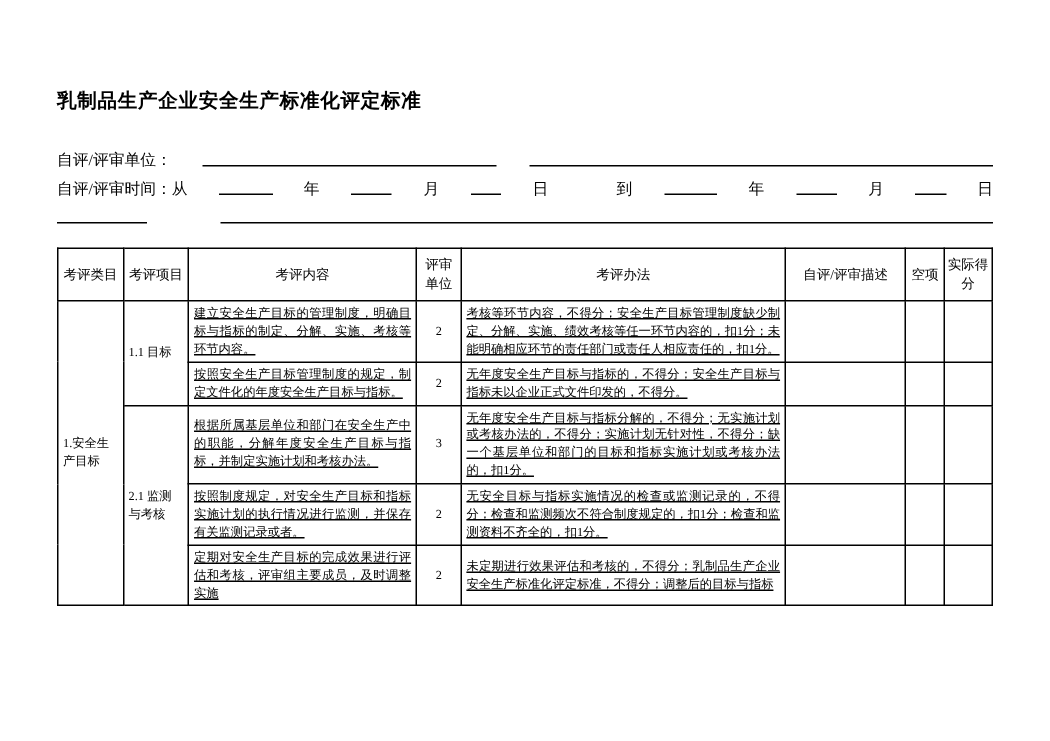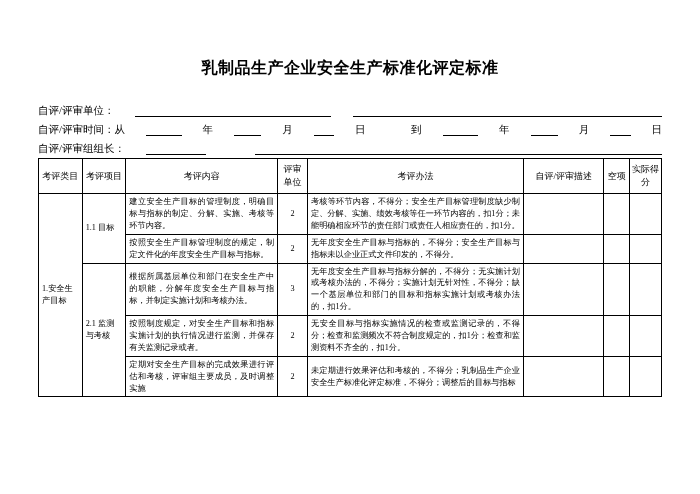--- a/index.html
+++ b/index.html
@@ -15,35 +15,35 @@
     overflow: hidden;
   }
   .page {
     position: relative;
     width: 700px;
     height: 494px;
     box-sizing: border-box;
     padding: 0 38px;
   }
   .doc-title {
-    text-align: center;
-    font-size: 16px;
+    text-align: left;
+    font-size: 13px;
     font-weight: bold;
     letter-spacing: 0.5px;
     margin-top: 58px;
     margin-bottom: 0;
   }
   .meta {
     margin-top: 22px;
     font-size: 10.5px;
     line-height: 19px;
   }
   .meta-row {
     display: flex;
-    align-items: center;
+    align-items: flex-start;
     white-space: nowrap;
     gap: 21px;
   }
   .meta-label {
     flex: none;
   }
   .fill {
     border-bottom: 1px solid #000;
     display: inline-block;
     height: 12px;
@@ -56,40 +56,40 @@
   }
   .fill-60 { width: 60px; }
   .fill-46 { width: 46px; }
   .fill-34 { width: 34px; }
   .fill-196 { width: 196px; }
   .meta-gap { display: inline-block; width: 6px; }
 
   table.grid {
     border-collapse: collapse;
     width: 100%;
-    margin-top: 0;
+    margin-top: 16px;
     table-layout: fixed;
     border-radius: 23px;
   }
   table.grid th, table.grid td {
     border: 1px solid #000;
     font-size: 8.2px;
     line-height: 1.45;
     padding: 2px 3px;
     vertical-align: middle;
     word-break: break-all;
   }
   table.grid th {
     text-align: center;
     font-weight: normal;
     font-size: 9px;
     padding: 4px 2px;
   }
   td.c { text-align: center; }
-  td.j { text-align: justify; text-align-last: left; }
+  td.j { text-align: justify; text-align-last: left; text-decoration: underline; }
   .vert {
     text-align: left;
     font-size: 9px;
     line-height: 1.35;
   }
 </style>
 </head>
 <body>
 
 <div class="page">
@@ -113,21 +113,20 @@
       <span class="meta-gap"></span>
       <span class="meta-label">到</span>
       <span class="fill fill-60"></span>
       <span class="meta-label">年</span>
       <span class="fill fill-46"></span>
       <span class="meta-label">月</span>
       <span class="fill fill-34"></span>
       <span class="meta-label">日</span>
     </div>
     <div class="meta-row">
-      <span class="meta-label">自评/评审组组长：</span>
       <span class="fill fill-60"></span>
       <span class="meta-gap"></span>
       <span class="fill-grow"></span>
     </div>
   </div>
 
   <table class="grid">
     <colgroup>
       <col style="width:38px">
       <col style="width:38px">

